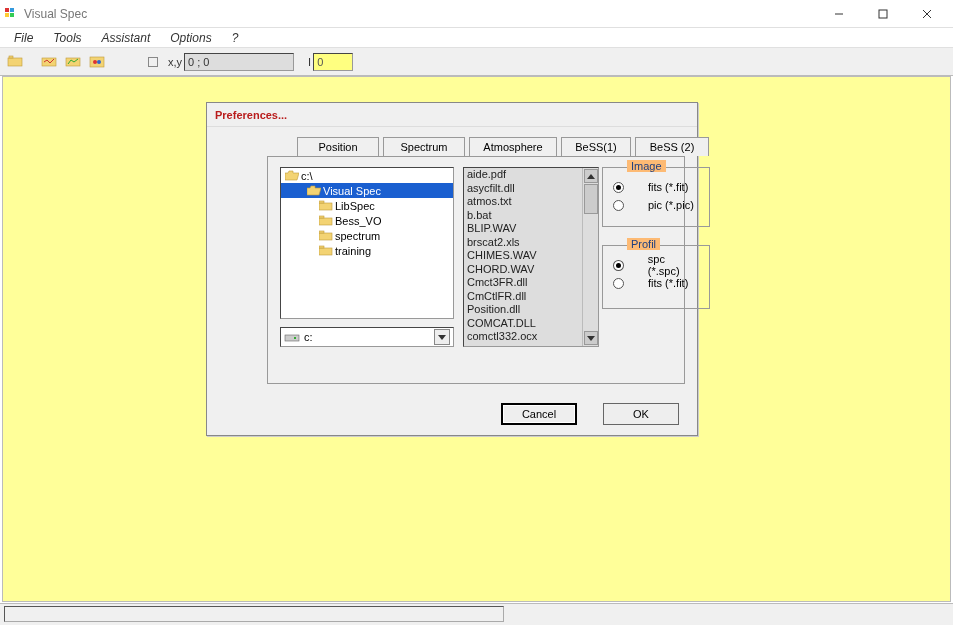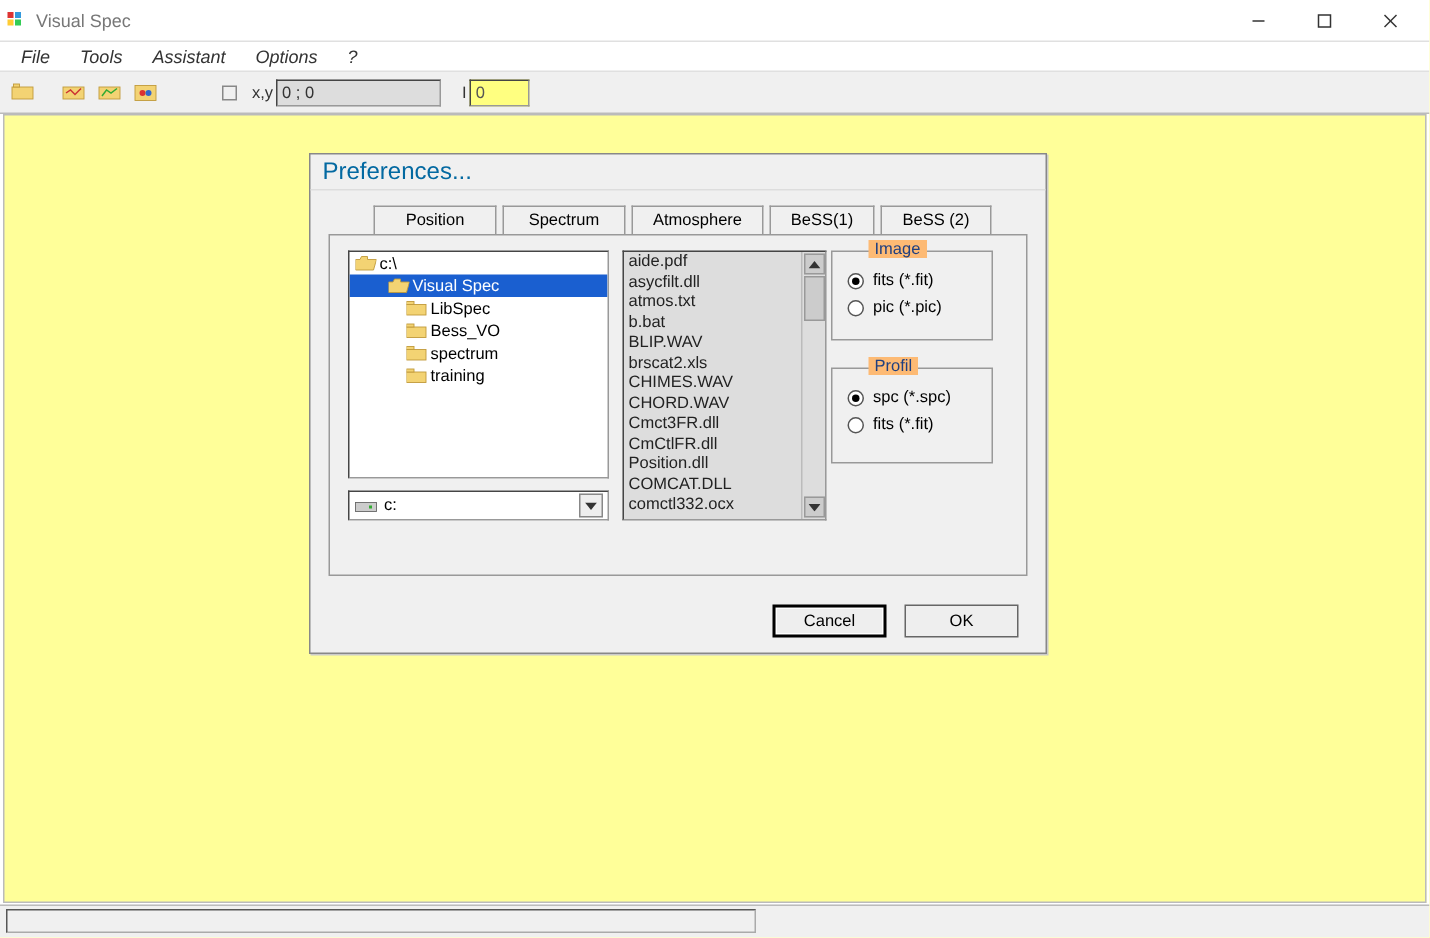--- a/index.html
+++ b/index.html
@@ -22,22 +22,22 @@
 .tb-label { margin-left: 8px; color: #333; display: flex; align-items: center; gap: 4px; }
 .tb-input { border: 1px inset #999; background: #ddd; height: 18px; width: 110px; padding: 0 3px; color: #333; }
 .tb-input.small { width: 40px; background: #ffff80; border: 1px inset #999; color: #555; }
 .tb-check { width: 10px; height: 10px; border: 1px solid #888; display: inline-block; }
 
 
 .workspace { position: absolute; top: 76px; bottom: 23px; left: 2px; right: 2px; background: #ffff99; border: 1px solid #bbb; }
 
 
 .dialog { position: absolute; left: 203px; top: 25px; width: 492px; height: 334px; background: #f0f0f0; border: 1px solid #888; box-shadow: 1px 1px 0 #ccc; }
-.dlg-title { height: 24px; display: flex; align-items: center; padding: 0 8px; font-weight: 400; color: #0369a1; border-bottom: 1px solid #ddd; font-size: 16px; }
-.dlg-body { padding: 10px 12px 8px 12px; }
+.dlg-title { height: 24px; display: flex; align-items: center; padding: 0 8px; font-weight: 700; color: #b91c1c; border-bottom: 1px solid #ddd; font-size: 11px; }
+.dlg-body { padding: 10px 12px 8px 12px; margin-left: 48px; }
 
 
 .tabs-row { display: flex; gap: 4px; margin-left: 10px; }
 .tabs-row.back { margin-left: 30px; }
 .tab { border: 1px solid #999; border-bottom: none; background: #f0f0f0; padding: 3px 0; text-align: center; position: relative; min-width: 78px; white-space: nowrap; }
 .tab.active { font-weight: 700; z-index: 2; background: #f0f0f0; padding-top: 5px; margin-top: -2px; }
 .tab.narrow { padding-left: 6px; padding-right: 6px; }
 
 .tabpane { border: 1px solid #999; padding: 12px 12px 10px 12px; position: relative; height: 228px; }
 
@@ -62,26 +62,26 @@
 .filelist .scrollbar .thumb { position: absolute; top: 16px; width: 14px; height: 30px; left: 1px; background: #ccc; border: 1px solid #999; }
 .filelist .scrollbar .arrow { position: absolute; left: 1px; width: 14px; height: 14px; background: #ccc; border: 1px solid #999; display:flex;align-items:center;justify-content:center; }
 .filelist .scrollbar .arrow.up { top: 1px; }
 .filelist .scrollbar .arrow.down { bottom: 1px; }
 
 
 .group { position: absolute; border: 1px solid #999; padding: 10px 10px 6px 10px; }
 .group .legend { position: absolute; top: -8px; left: 24px; background: #fdba74; padding: 0 4px; color: #204080; }
 .group.image { left: 334px; top: 10px; width: 108px; height: 60px; }
 .group.profil { left: 334px; top: 88px; width: 108px; height: 64px; }
-.radio-row { display: flex; align-items: center; gap: 6px; height: 18px; }
+.radio-row { display: flex; align-items: center; gap: 24px; height: 18px; }
 .radio { width: 11px; height: 11px; border: 1px solid #555; border-radius: 50%; display: inline-flex; align-items: center; justify-content: center; background: #fff; }
 .radio .dot { width: 5px; height: 5px; background: #000; border-radius: 50%; }
 
 
-.dlg-buttons { position: absolute; right: 18px; bottom: 10px; display: flex; gap: 12px; text-align: right; }
+.dlg-buttons { position: absolute; right: 18px; bottom: 10px; display: flex; gap: 26px; text-align: right; }
 .dlg-btn { width: 76px; height: 22px; border: 1px solid #666; background: #eee; display: flex; align-items: center; justify-content: center; }
 .dlg-btn.default { border: 2px solid #000; box-shadow: inset 0 0 0 1px #fff; }
 
 
 .statusbar { position: absolute; bottom: 0; left: 0; right: 0; height: 22px; background: #f0f0f0; border-top: 1px solid #bbb; }
 .statusbar .panel { margin: 2px 4px; height: 16px; border: 1px inset #aaa; width: 500px; }
 
 
 .fold-svg { fill: #f3d373; stroke: #c09a3b; stroke-width: 0.6; }
 .fold-open-svg { fill: #f3d373; stroke: #c09a3b; stroke-width: 0.6; }

